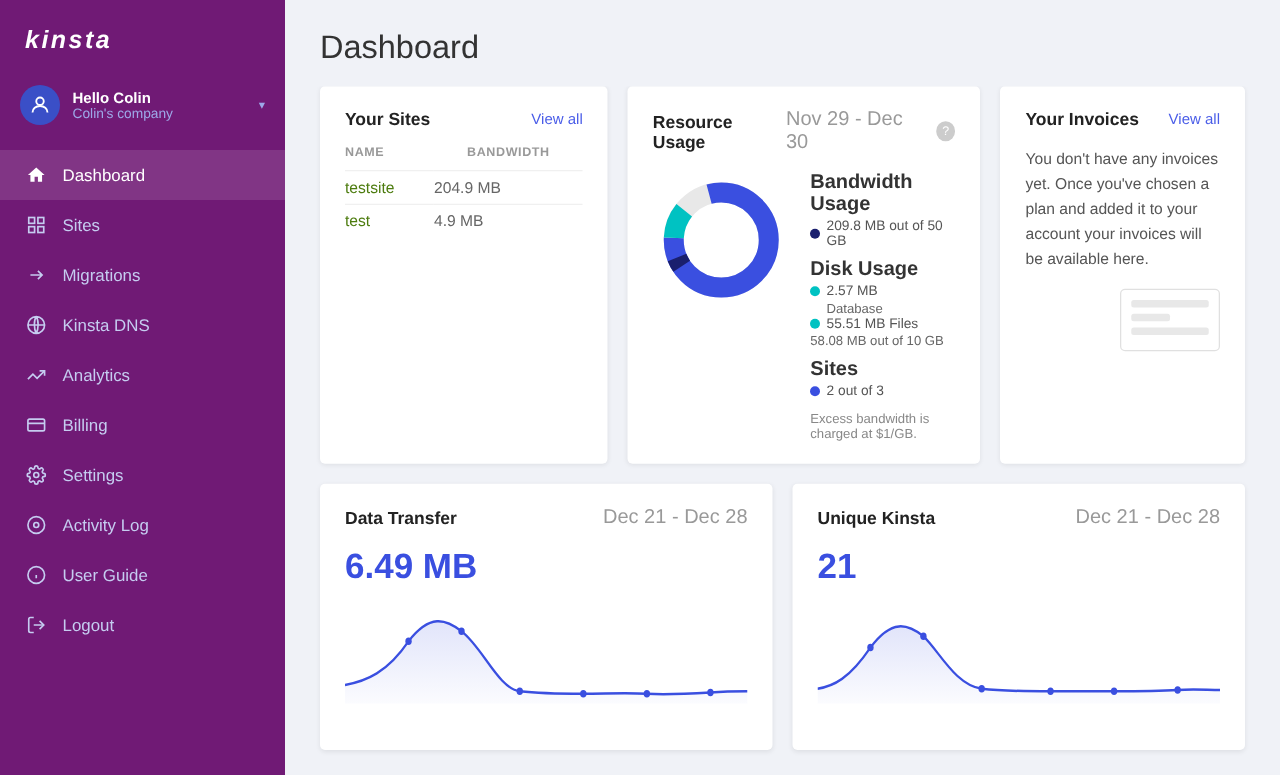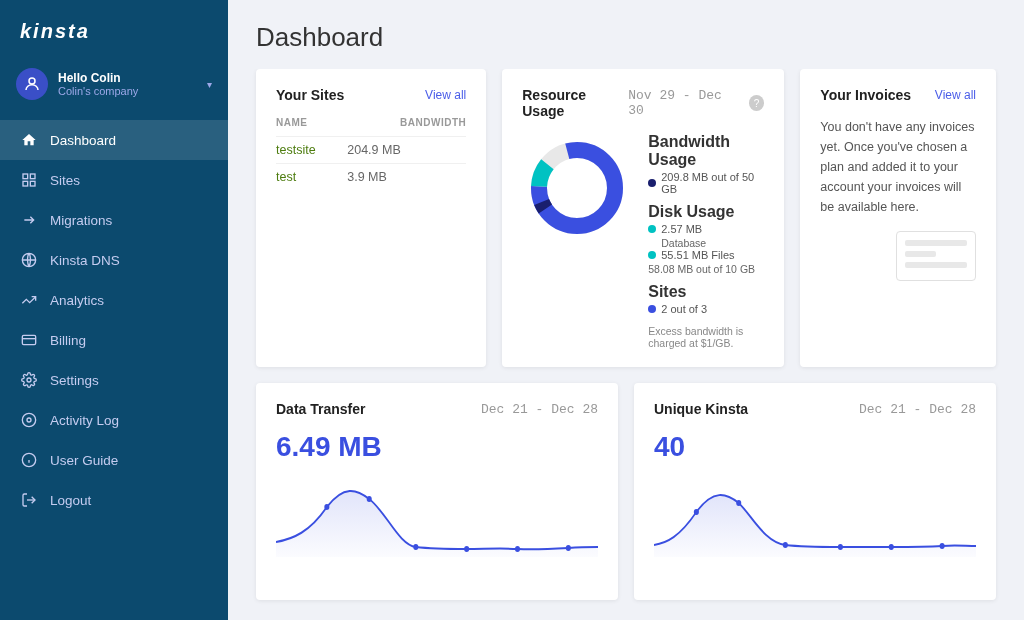--- a/index.html
+++ b/index.html
@@ -2,21 +2,21 @@
 <html><head>
   <meta charset="utf-8">
   <style>
     * { box-sizing: border-box; margin: 0; padding: 0; }
     body { font-family: -apple-system, BlinkMacSystemFont, 'Segoe UI', sans-serif; display: flex; height: 620px; overflow: hidden; background: #f0f2f7; }
 
     
     .sidebar {
       width: 228px;
       min-width: 228px;
-      background: #0c4a6e;
+      background: #701a75;
       display: flex;
       flex-direction: column;
       height: 620px;
       overflow: hidden;
     }
     .sidebar-logo {
       padding: 18px 20px 14px;
       color: #fff;
       font-size: 22px;
       font-weight: 700;
@@ -118,21 +118,21 @@
     }
     .card-title { font-size: 14px; font-weight: 600; color: #222; }
     .card-view-all { font-size: 12px; color: #4a5de8; text-decoration: none; cursor: pointer; }
     .sites-table { width: 100%; border-collapse: collapse; }
     .sites-table th { font-size: 10px; color: #999; text-transform: uppercase; letter-spacing: 0.5px; padding-bottom: 8px; text-align: left; font-weight: 600; }
     .sites-table td { font-size: 12.5px; color: #4d7c0f; padding: 6px 0; border-top: 1px solid #f0f0f0; }
     .sites-table td:last-child { color: #666; }
 
     
     .resource-card { flex: 1.4; }
-    .card-date { font-size: 13px; color: #999; font-family: Liberation Mono, monospace; }
+    .card-date { font-size: 16px; color: #999; }
     .resource-content { display: flex; gap: 16px; align-items: flex-start; }
     .donut-wrap {
       position: relative;
       width: 110px;
       height: 110px;
       flex-shrink: 0;
     }
     .donut-wrap svg { width: 110px; height: 110px; }
     .resource-legend { flex: 1; font-size: 11.5px; }
     .legend-section { margin-bottom: 8px; }
@@ -299,31 +299,31 @@
 
       <div class="card sites-card">
         <div class="card-header">
           <span class="card-title">Your Sites</span>
           <a class="card-view-all">View all</a>
         </div>
         <table class="sites-table">
           <thead>
             <tr>
               <th>NAME</th>
-              <th style="text-align:right">BANDWIDTH</th>
+              <th style="text-align:center">BANDWIDTH</th>
             </tr>
           </thead>
           <tbody>
             <tr>
               <td>testsite</td>
               <td>204.9 MB</td>
             </tr>
             <tr>
               <td>test</td>
-              <td>3.9 MB</td>
+              <td>4.9 MB</td>
             </tr>
           </tbody>
         </table>
       </div>
 
       <div class="card resource-card">
         <div class="card-header">
           <span class="card-title">Resource Usage</span>
           <div class="card-header-right">
             <span class="card-date">Nov 29 - Dec 30</span>
@@ -419,21 +419,21 @@
           <circle cx="285" cy="72" r="3" fill="#3a4fe0"></circle>
           <circle cx="345" cy="71" r="3" fill="#3a4fe0"></circle>
         </svg>
       </div>
 
       <div class="card chart-card">
         <div class="card-header">
           <span class="card-title">Unique Kinsta</span>
           <span class="card-date">Dec 21 - Dec 28</span>
         </div>
-        <div class="chart-value">40</div>
+        <div class="chart-value">21</div>
         <svg class="chart-area" viewBox="0 0 380 80" preserveAspectRatio="none" xmlns="http://www.w3.org/2000/svg">
           <defs>
             <linearGradient id="grad2" x1="0" y1="0" x2="0" y2="1">
               <stop offset="0%" stop-color="#3a4fe0" stop-opacity="0.15"></stop>
               <stop offset="100%" stop-color="#3a4fe0" stop-opacity="0.02"></stop>
             </linearGradient>
           </defs>
           <path d="M0,68 C15,66 30,60 50,35 C70,12 85,16 100,26 C115,38 130,65 155,68 C175,70 200,70 220,70 C240,70 260,70 280,70 C300,70 320,70 340,69 C355,68 368,69 380,69" fill="none" stroke="#3a4fe0" stroke-width="2"></path>
           <path d="M0,68 C15,66 30,60 50,35 C70,12 85,16 100,26 C115,38 130,65 155,68 C175,70 200,70 220,70 C240,70 260,70 280,70 C300,70 320,70 340,69 C355,68 368,69 380,69 L380,80 L0,80 Z" fill="url(#grad2)"></path>
           <circle cx="50" cy="35" r="3" fill="#3a4fe0"></circle>

